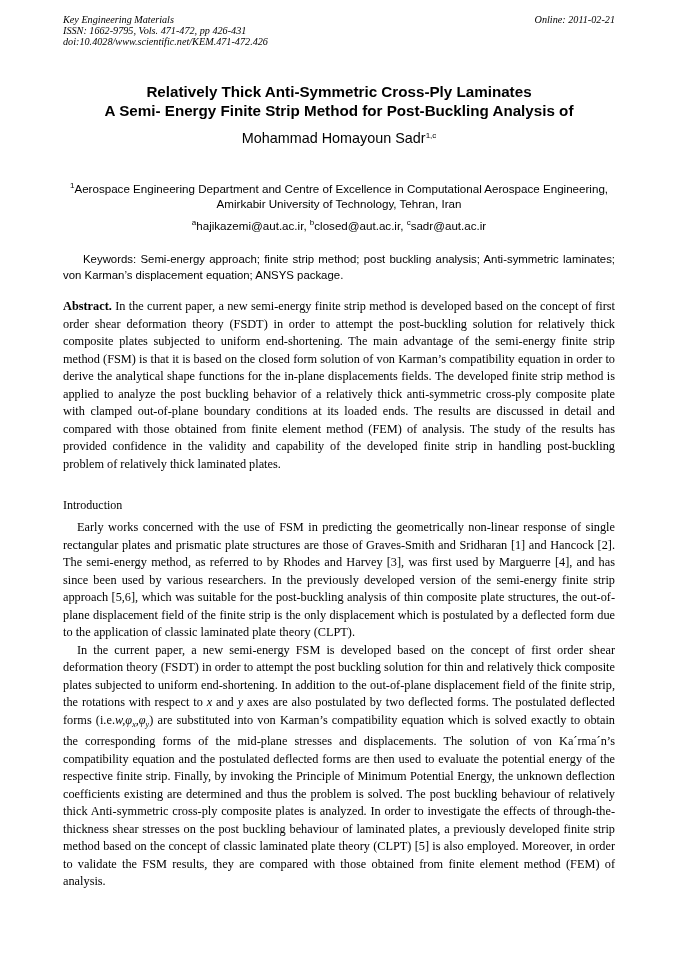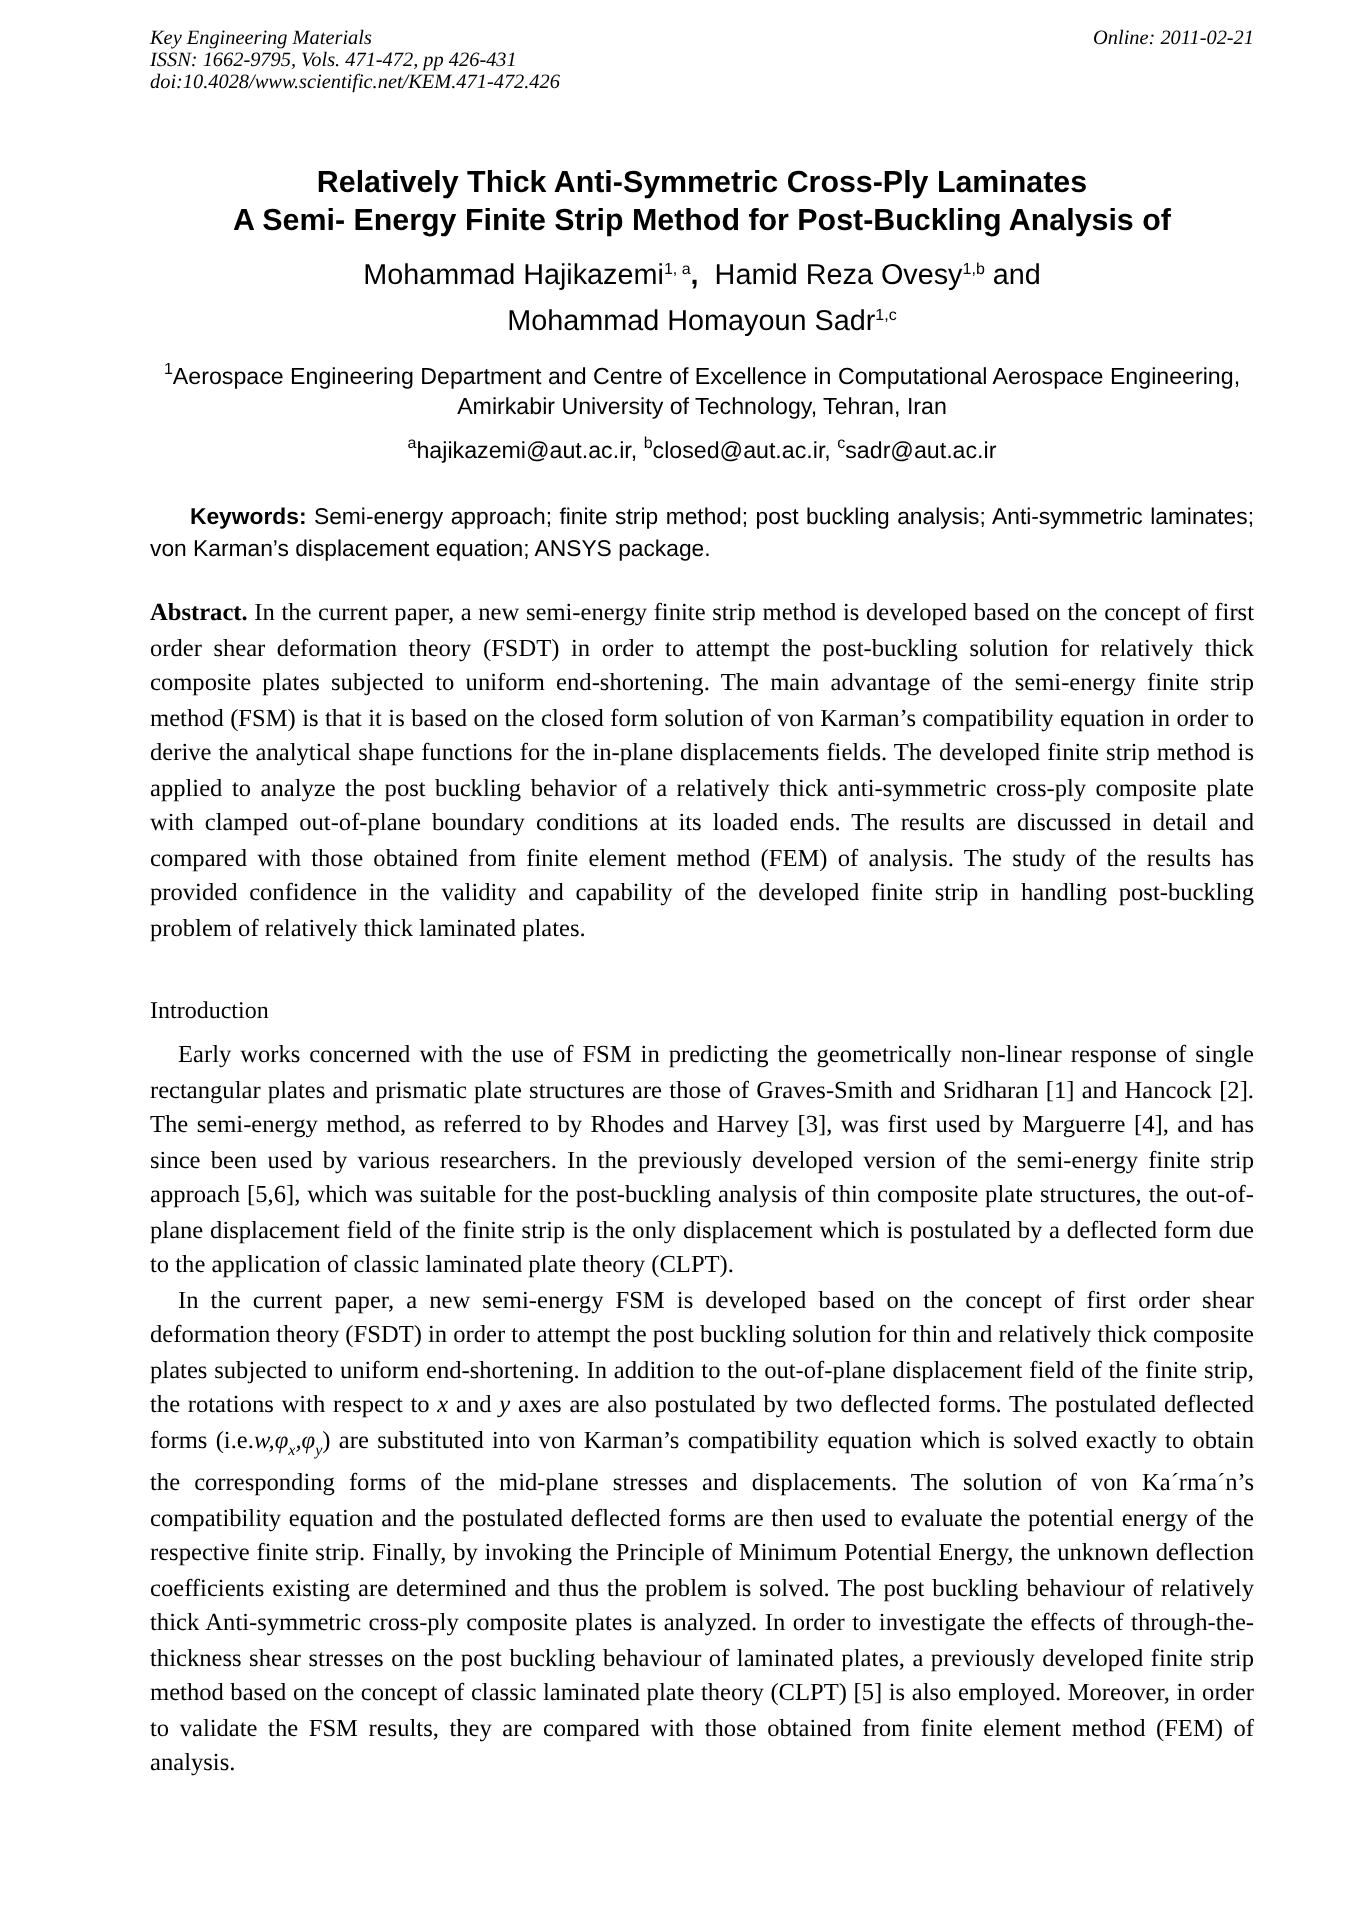--- a/index.html
+++ b/index.html
@@ -1,26 +1,26 @@
 <!DOCTYPE html>
 <html><head>
 <meta charset="utf-8">
 <style>
   html, body { margin: 0; padding: 0; background: #ffffff; }
   body { width: 678px; height: 959px; position: relative; overflow: hidden; color: #000; }
-  .page { position: absolute; left: 12px; top: 0; width: 603px; height: 959px; }
+  .page { position: absolute; left: 0; top: 0; width: 603px; height: 959px; }
   .hdr { position: absolute; left: 63px; top: 14px; width: 552px; font-family: "Liberation Serif", serif; font-style: italic; font-size: 10.2px; line-height: 11.2px; }
   .hdr-right { position: absolute; right: 0; top: 0; }
   .title { position: absolute; left: 63px; top: 82px; width: 552px; text-align: center; font-family: "Liberation Sans", sans-serif; font-weight: bold; font-size: 15.2px; line-height: 19px; }
   .authors { position: absolute; left: 63px; top: 127px; width: 552px; text-align: center; font-family: "Liberation Sans", sans-serif; font-size: 14.4px; line-height: 23px; }
   .authors sup, .affil sup, .emails sup { font-size: 8px; vertical-align: 5px; line-height: 0; }
   .affil { position: absolute; left: 63px; top: 182px; width: 552px; text-align: center; font-family: Liberation Sans, sans-serif; font-size: 11.6px; line-height: 14.5px; }
   .emails { position: absolute; left: 63px; top: 219px; width: 552px; text-align: center; font-family: "Liberation Sans", sans-serif; font-size: 11.6px; line-height: 14px; }
   .keywords { position: absolute; left: 63px; top: 252px; width: 552px; font-family: "Liberation Sans", sans-serif; font-size: 11.4px; line-height: 15.5px; text-align: justify; }
-  .keywords b { font-weight: bold; padding-left: 20px; }
+  .keywords b { font-weight: normal; padding-left: 20px; }
   .body-text { font-family: "Liberation Serif", serif; font-size: 12.3px; line-height: 17.5px; text-align: justify; }
   .abstract { position: absolute; left: 63px; top: 298px; width: 552px; }
   .intro-head { position: absolute; left: 63px; top: 498px; font-family: "Liberation Serif", serif; font-weight: normal; font-size: 12px; text-align: center; }
   .intro { position: absolute; left: 63px; top: 519px; width: 552px; }
   .intro p { margin: 0; text-indent: 14px; }
   .math { font-style: italic; }
   .math sub { font-size: 8px; font-style: italic; }
 </style>
 </head>
 <body>
@@ -33,23 +33,20 @@
     <div>doi:10.4028/www.scientific.net/KEM.471-472.426</div>
     <div class="hdr-right">Online: 2011-02-21</div>
   </div>
 
   <div class="title">
     <div>Relatively Thick Anti-Symmetric Cross-Ply Laminates</div>
     <div>A Semi- Energy Finite Strip Method for Post-Buckling Analysis of</div>
   </div>
 
   <div class="authors">
-    <div>
-      <span>Mohammad Hajikazemi</span><sup>1, a</sup><span style="font-weight:bold">,</span>&nbsp; <span>Hamid Reza Ovesy</span><sup>1,b</sup><span> and</span>
-    </div>
     <div>
       <span>Mohammad Homayoun Sadr</span><sup>1,c</sup>
     </div>
   </div>
 
   <div class="affil">
     <sup>1</sup><span>Aerospace Engineering Department and Centre of Excellence in Computational Aerospace Engineering, Amirkabir University of Technology, Tehran, Iran</span>
   </div>
 
   <div class="emails">

